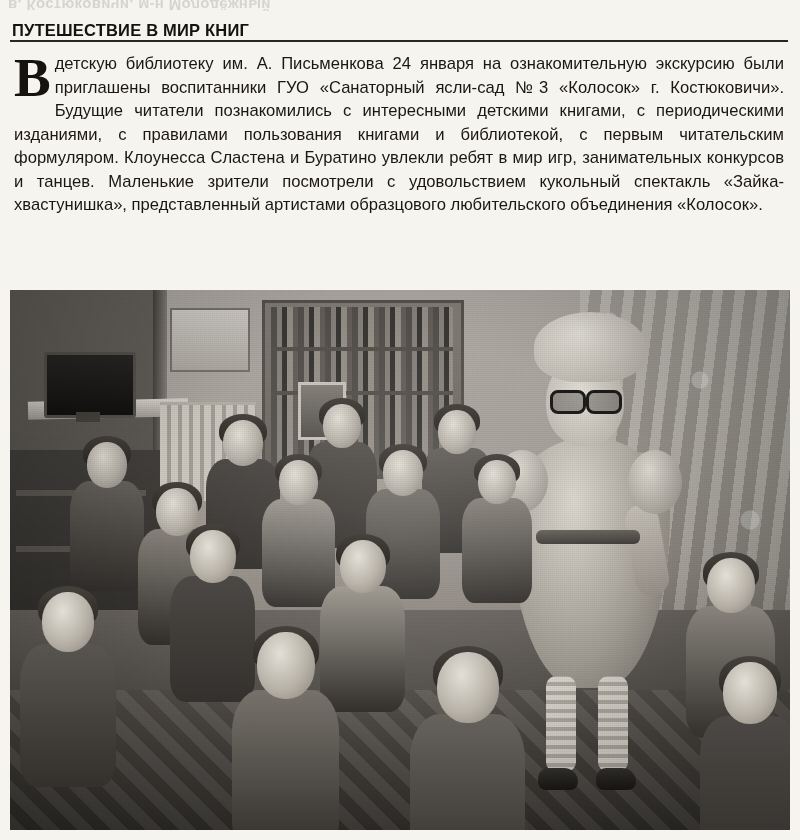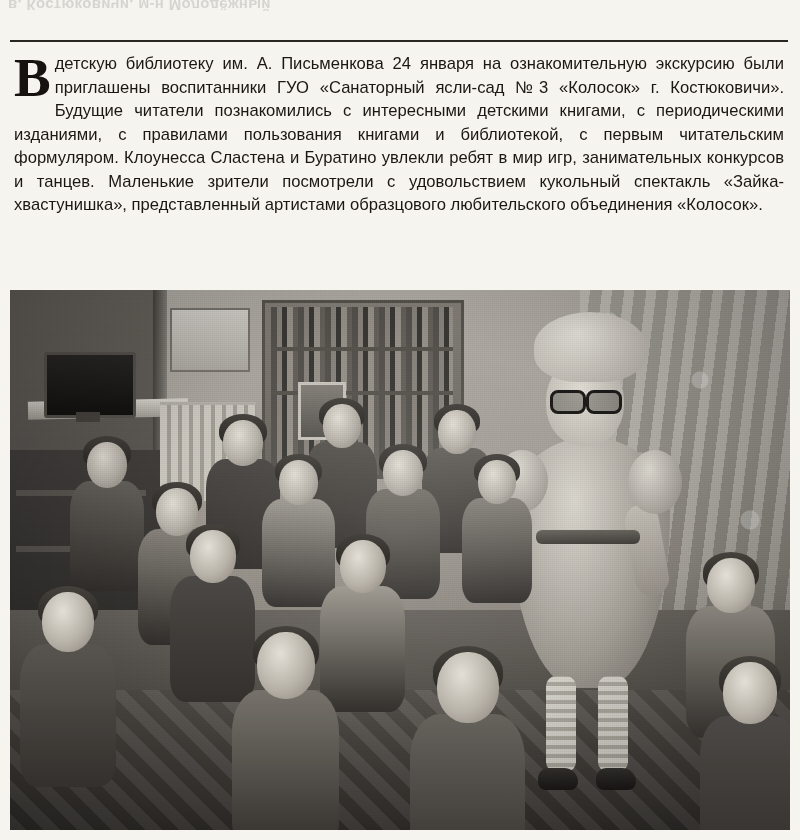--- a/index.html
+++ b/index.html
@@ -296,20 +296,21 @@
     border-radius: 26% 26% 18% 18%;
   }
 </style>
 </head>
 <body>
 
 <div class="page">
 
   <div class="bleed-top">в. Костюковичи, м-н Молодёжный</div>
 
+  <h1 class="headline">ПУТЕШЕСТВИЕ В МИР КНИГ</h1>
 
   <div class="rule"></div>
 
   <div class="article">
     <span class="dropcap">В</span><span>детскую библиотеку им. А. Письменкова 24 января на ознакомительную экскурсию были приглашены воспитанники ГУО «Санаторный ясли-сад №3 «Колосок» г. Костюковичи». Будущие читатели познакомились с интересными детскими книгами, с периодическими изданиями, с правилами пользования книгами и библиотекой, с первым читательским формуляром. Клоунесса Сластена и Буратино увлекли ребят в мир игр, занимательных конкурсов и танцев. Маленькие зрители посмотрели с удовольствием кукольный спектакль «Зайка-хвастунишка», представленный артистами образцового любительского объединения «Колосок».</span>
   </div>
 
   <div class="photo">
 
     <div class="wall"></div>

